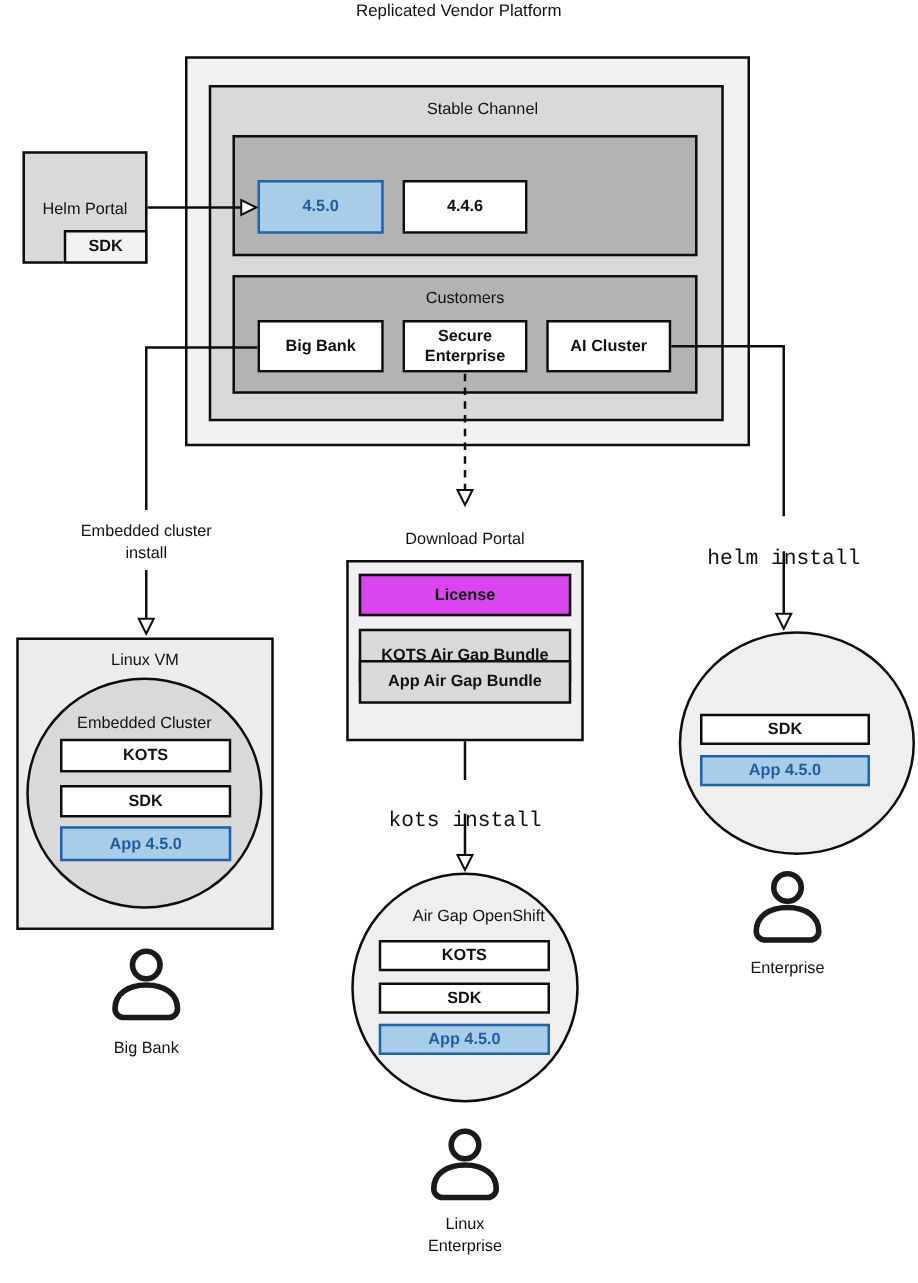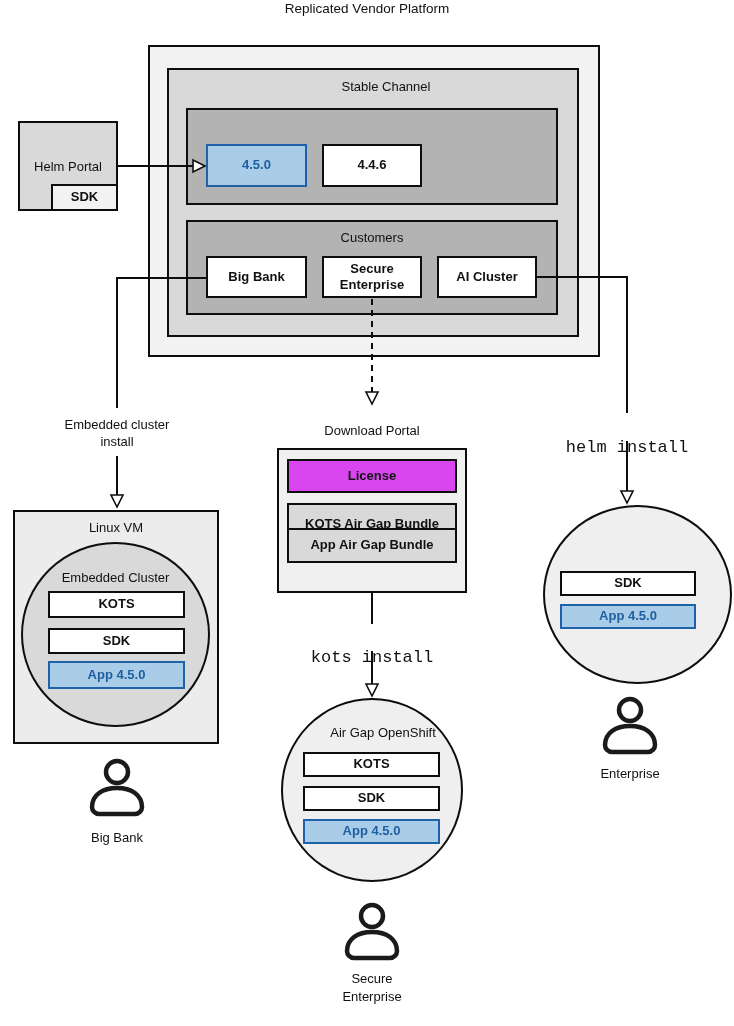--- a/index.html
+++ b/index.html
@@ -77,21 +77,21 @@
   <div class="box circle fill-light3" style="left:281px;top:698px;width:182px;height:184px;background:#EFEFEF;"></div>
   <div class="lbl" style="left:292px;top:724px;width:182px;">Air Gap OpenShift</div>
   <div class="box cell" style="left:303px;top:752px;width:137px;height:25px;">KOTS</div>
   <div class="box cell" style="left:303px;top:786px;width:137px;height:25px;">SDK</div>
   <div class="box cell hl" style="left:303px;top:819px;width:137px;height:25px;">App 4.5.0</div>
 
   <svg class="person" style="left:340px;top:902px;" width="64" height="60" viewBox="0 0 64 60">
     <circle cx="32" cy="14" r="11" fill="none" stroke="#1a1a1a" stroke-width="4.5"></circle>
     <path d="M14 56 H50 A7 7 0 0 0 57 49 C57 37 46.5 30 32 30 C17.5 30 7 37 7 49 A7 7 0 0 0 14 56 Z" fill="none" stroke="#1a1a1a" stroke-width="4.5" stroke-linejoin="round"></path>
   </svg>
-  <div class="lbl preline" style="left:302px;top:970px;width:140px;line-height:18px;">Secure
+  <div class="lbl preline" style="left:302px;top:970px;width:140px;line-height:18px;">Linux
 Enterprise</div>
 
   <div class="lbl mono" style="left:547px;top:419px;width:160px;">helm install</div>
 
   <div class="box circle fill-light3" style="left:543px;top:505px;width:189px;height:179px;background:#EFEFEF;"></div>
   <div class="box cell" style="left:560px;top:571px;width:136px;height:25px;">SDK</div>
   <div class="box cell hl" style="left:560px;top:604px;width:136px;height:25px;">App 4.5.0</div>
 
   <svg class="person" style="left:598px;top:696px;" width="64" height="60" viewBox="0 0 64 60">
     <circle cx="32" cy="14" r="11" fill="none" stroke="#1a1a1a" stroke-width="4.5"></circle>

